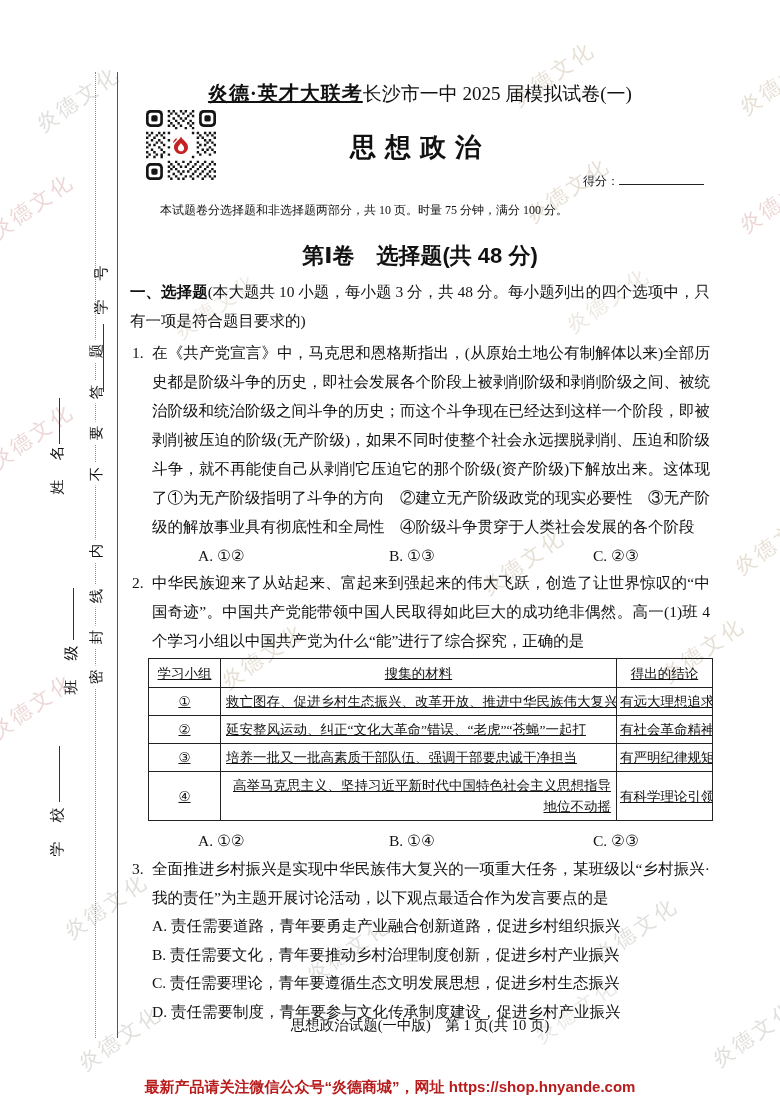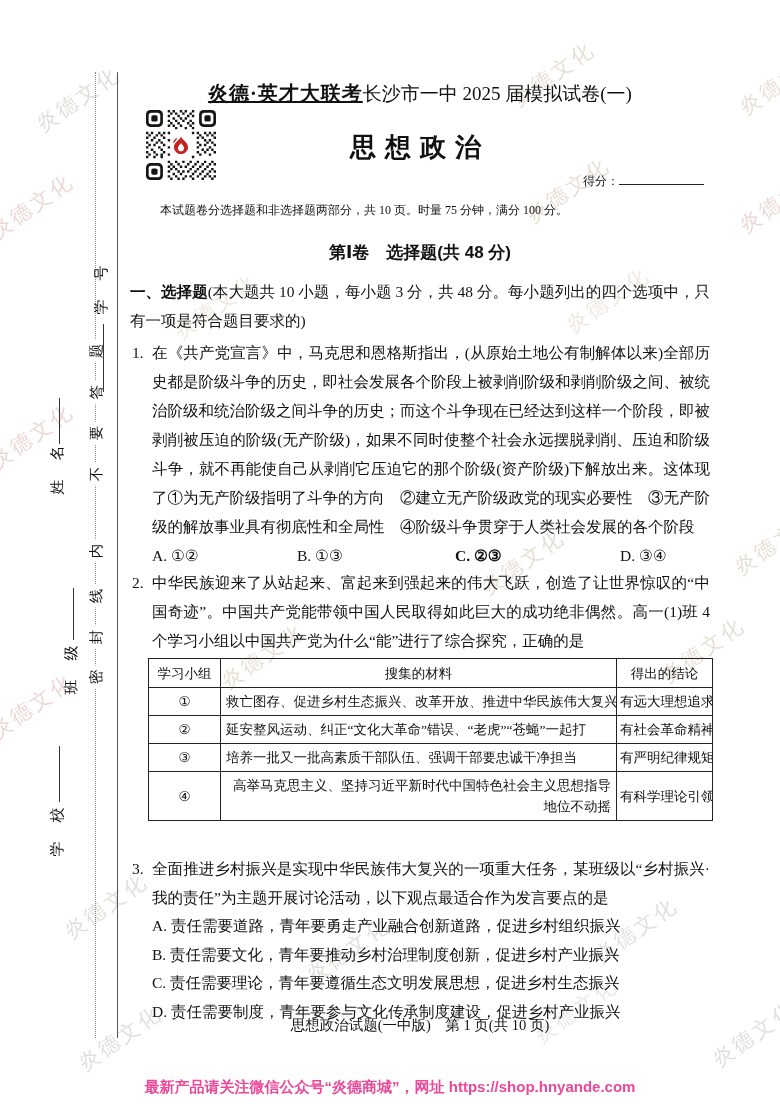--- a/index.html
+++ b/index.html
@@ -36,54 +36,54 @@
   .qr{position:absolute;left:16px;top:32px;width:70px;height:70px;}
   .subject{position:absolute;top:52px;width:100%;text-align:center;
     font-family:Liberation Sans, sans-serif;
     font-weight:bold;font-size:26px;letter-spacing:9px;}
   .score{position:absolute;top:90px;right:6px;font-weight:normal;font-size:12px;}
   .score .blank{display:inline-block;width:85px;border-bottom:1px solid #222;height:16px;}
   .intro{position:absolute;top:124px;left:0;width:100%;
     padding-left:30px;box-sizing:border-box;font-size:12px;}
   .sec1{position:absolute;top:163px;width:100%;text-align:center;
     font-family:"Liberation Sans","DejaVu Sans",sans-serif;
-    font-weight:bold;font-size:17px;}
+    font-weight:bold;font-size:22px;}
   .part1{position:absolute;top:199px;width:100%;font-size:15.5px;
     line-height:29px;text-align:justify;}
   .part1 .lead{font-family:"Liberation Sans","DejaVu Sans",sans-serif;
     font-weight:bold;}
   .question{position:absolute;width:100%;font-size:15.5px;line-height:29px;}
   .q-body{position:relative;padding-left:22px;text-align:justify;}
   .q-num{position:absolute;left:2px;top:0;}
   .q1{top:260px;}
   .q2{top:490px;}
   .q3{top:776px;}
   .opts{padding-left:22px;white-space:nowrap;}
-  .opts .opt{display:inline-block;}
+  .opts .opt{display:inline-block;margin-left:46px;}
   .opts .o0{width:145px;}
   .opts .o1{width:158px;}
-  .opts .o2{width:165px;font-weight:bold;}
+  .opts .o2{width:165px;}
   .optline{padding-left:22px;line-height:28.5px;}
   
   table.mat{border-collapse:collapse;margin:3px 0 0 18px;width:564px;
-    table-layout:fixed;}
+    table-layout:fixed;text-decoration:underline;}
   table.mat th,table.mat td{border:1px solid #222;font-weight:normal;
     font-size:13.5px;line-height:21px;padding:3px 5px;vertical-align:middle;}
   table.mat th{text-align:center;height:22px;}
   table.mat td.c-group{text-align:center;width:62px;}
   table.mat td.c-mat{width:392px;white-space:nowrap;overflow:hidden;}
   table.mat td.c-mat.wrap{white-space:normal;text-align:right;}
   table.mat td.c-con{width:96px;white-space:nowrap;overflow:hidden;padding:3px 3px;}
   col.g{width:72px;} col.m{width:396px;} col.c{width:96px;}
   
   .pgfoot{position:absolute;left:130px;top:1016px;width:580px;text-align:center;
     font-size:14.5px;z-index:3;}
   .promo{position:absolute;left:0;top:1078px;width:780px;text-align:center;
     font-family:"Liberation Sans","DejaVu Sans",sans-serif;
-    font-weight:bold;font-size:15px;color:#ec4899;z-index:3;}
+    font-weight:bold;font-size:15px;color:#b91c1c;z-index:3;}
 </style>
 </head>
 <body>
 
 <span class="wm wm-gray" style="left:30px;top:85px">炎德文化</span>
 <span class="wm wm-tan" style="left:505px;top:60px">炎德文化</span>
 <span class="wm wm-tan" style="left:733px;top:68px">炎德文化</span>
 <span class="wm wm-pink" style="left:-16px;top:192px">炎德文化</span>
 <span class="wm wm-tan" style="left:520px;top:176px">炎德文化</span>
 <span class="wm wm-pink" style="left:733px;top:186px">炎德文化</span>
@@ -208,20 +208,23 @@
         <td class="c-mat">培养一批又一批高素质干部队伍、强调干部要忠诚干净担当</td>
         <td class="c-con">有严明纪律规矩</td>
       </tr>
       <tr>
         <td class="c-group">④</td>
         <td class="c-mat wrap">高举马克思主义、坚持习近平新时代中国特色社会主义思想指导地位不动摇</td>
         <td class="c-con">有科学理论引领</td>
       </tr>
     </tbody>
       </table>
+    <div class="opts" style="margin-top:5px">
+      <span class="opt o0">A. ①②</span><span class="opt o1">B. ①④</span><span class="opt o2">C. ②③</span><span class="opt">D. ③④</span>
+    </div>
   </div>
 
   <div class="question q3">
     <div class="q-body">
       <span class="q-num">3.</span><span>全面推进乡村振兴是实现中华民族伟大复兴的一项重大任务，某班级以“乡村振兴·我的责任”为主题开展讨论活动，以下观点最适合作为发言要点的是</span>
     </div>
     <div class="optline">A. 责任需要道路，青年要勇走产业融合创新道路，促进乡村组织振兴</div>
     <div class="optline">B. 责任需要文化，青年要推动乡村治理制度创新，促进乡村产业振兴</div>
     <div class="optline">C. 责任需要理论，青年要遵循生态文明发展思想，促进乡村生态振兴</div>
     <div class="optline">D. 责任需要制度，青年要参与文化传承制度建设，促进乡村产业振兴</div>

